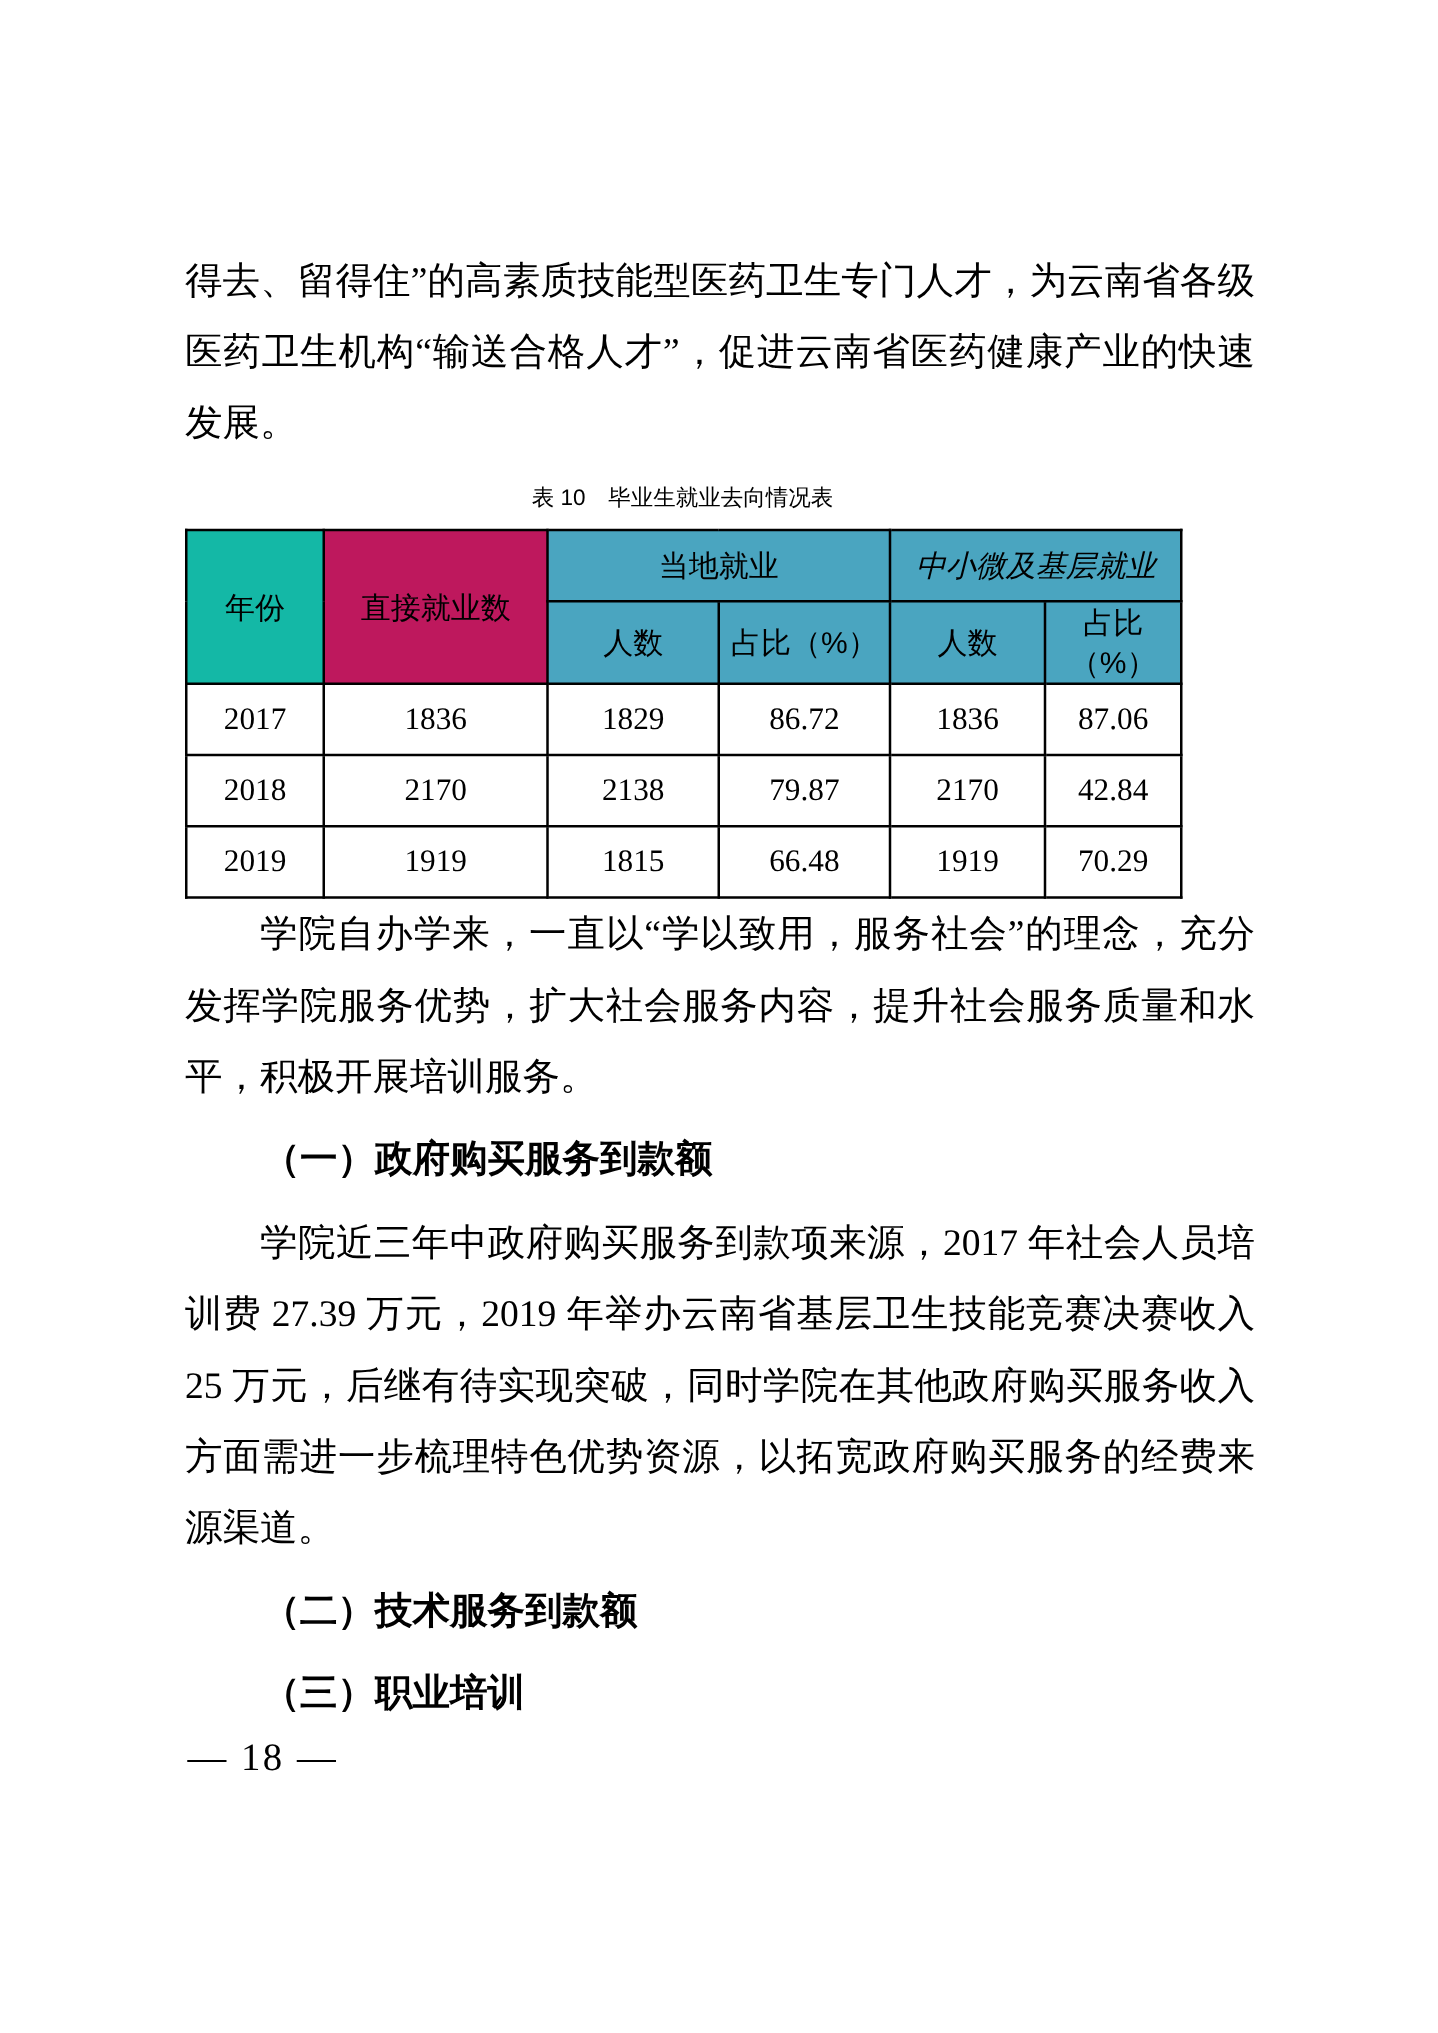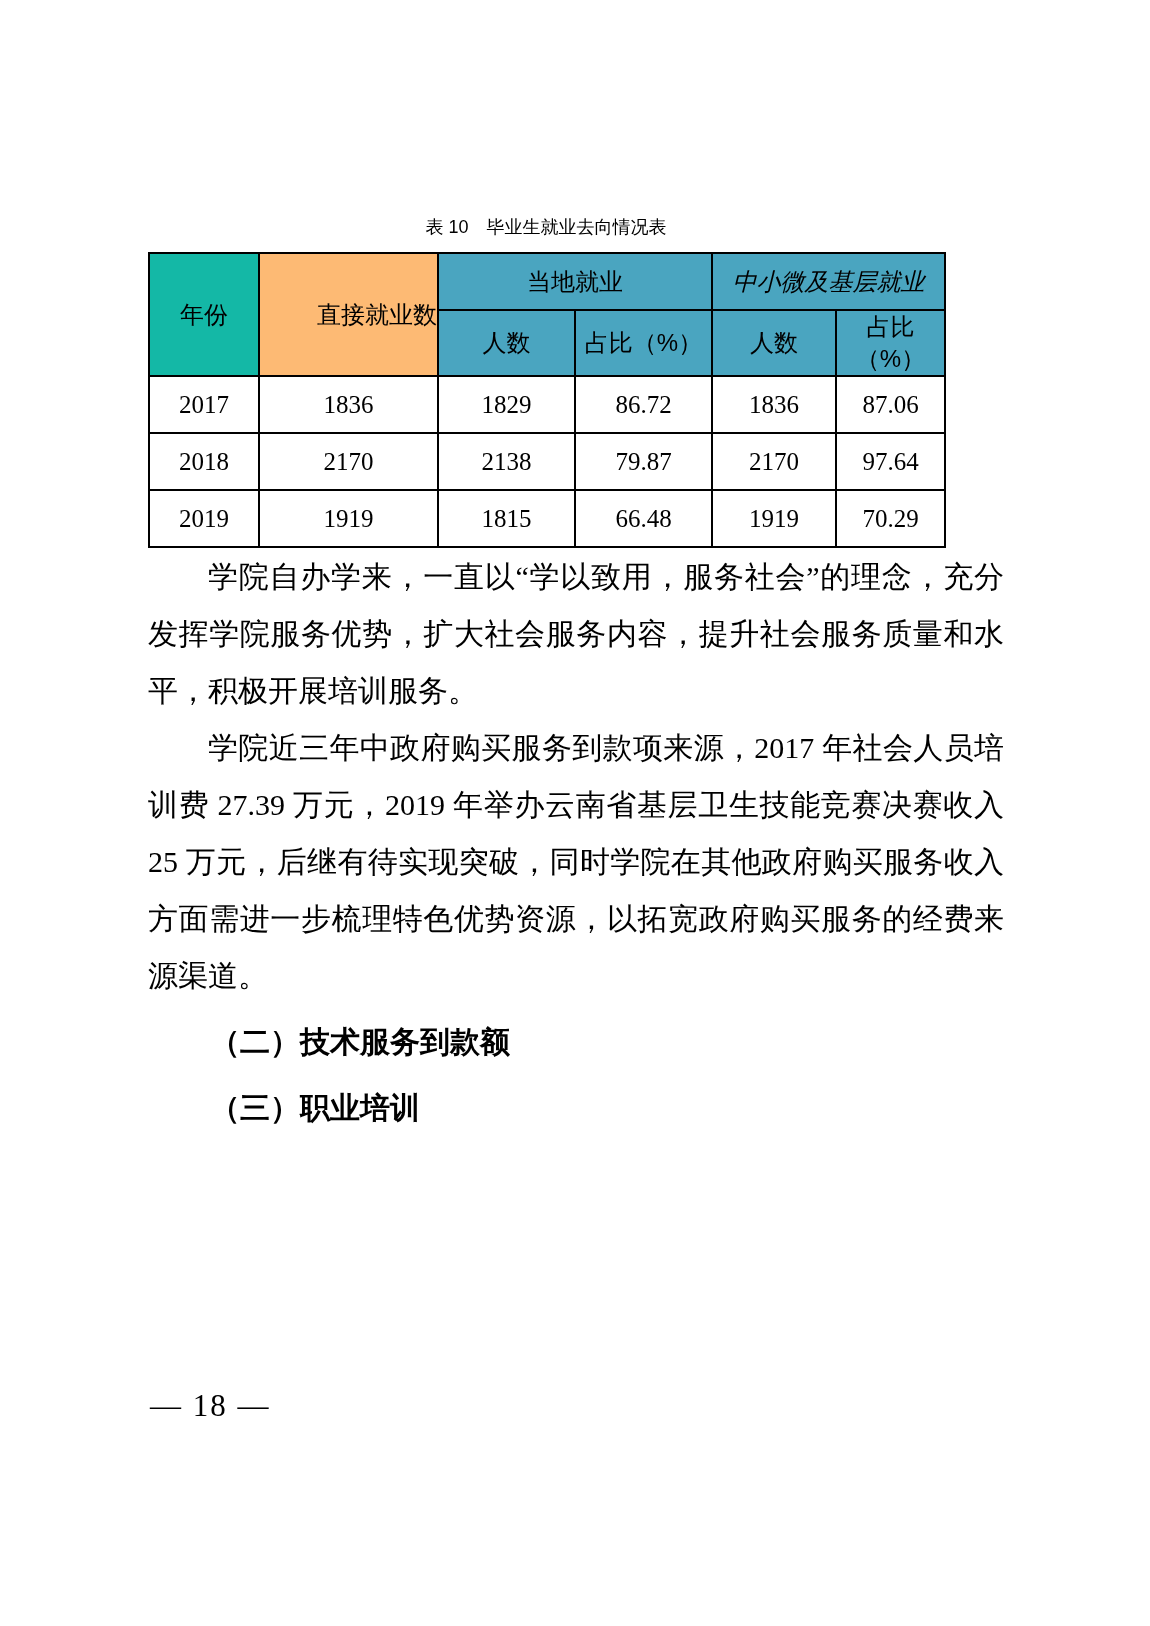--- a/index.html
+++ b/index.html
@@ -83,36 +83,37 @@
     font-size: 31px;
     letter-spacing: 2px;
   }
 </style>
 </head>
 <body>
 
 <div class="page">
   <div class="content">
 
+    <p class="para">得去、留得住”的高素质技能型医药卫生专门人才，为云南省各级医药卫生机构“输送合格人才”，促进云南省医药健康产业的快速发展。</p>
 
     <div class="caption">表 10　毕业生就业去向情况表</div>
 
     <table class="emp">
       <colgroup>
         <col style="width:110px">
         <col style="width:179px">
         <col style="width:137px">
         <col style="width:137px">
         <col style="width:124px">
         <col style="width:109px">
       </colgroup>
       <thead>
         <tr class="hrow1">
           <th rowspan="2" style="background: #14b8a6;">年份</th>
-          <th rowspan="2" style="background: #fdba74; text-align: right;">直接就业数</th>
+          <th rowspan="2" style="background: #be185d;">直接就业数</th>
           <th colspan="2" style="background: rgb(74, 165, 192); text-align: center;">当地就业</th>
           <th colspan="2" style="background: rgb(74, 165, 192); font-style: italic;">中小微及基层就业</th>
         </tr>
         <tr class="hrow2">
           <th style="background: rgb(74, 165, 192);">人数</th>
           <th style="background: rgb(74, 165, 192);">占比（%）</th>
           <th style="background: rgb(74, 165, 192);">人数</th>
           <th style="background: rgb(74, 165, 192);">占比（%）</th>
         </tr>
       </thead>
@@ -124,36 +125,37 @@
           <td>86.72</td>
           <td>1836</td>
           <td>87.06</td>
         </tr>
         <tr>
           <td>2018</td>
           <td>2170</td>
           <td>2138</td>
           <td>79.87</td>
           <td>2170</td>
-          <td>97.64</td>
+          <td>42.84</td>
         </tr>
         <tr>
           <td>2019</td>
           <td>1919</td>
           <td>1815</td>
           <td>66.48</td>
           <td>1919</td>
           <td>70.29</td>
         </tr>
       </tbody>
     </table>
 
 
     <p class="para indent">学院自办学来，一直以“学以致用，服务社会”的理念，充分发挥学院服务优势，扩大社会服务内容，提升社会服务质量和水平，积极开展培训服务。</p>
 
+    <h3 class="sub">（一）政府购买服务到款额</h3>
 
     <p class="para indent">学院近三年中政府购买服务到款项来源，2017 年社会人员培训费 27.39 万元，2019 年举办云南省基层卫生技能竞赛决赛收入 25 万元，后继有待实现突破，同时学院在其他政府购买服务收入方面需进一步梳理特色优势资源，以拓宽政府购买服务的经费来源渠道。</p>
 
     <h3 class="sub">（二）技术服务到款额</h3>
 
 
     <h3 class="sub">（三）职业培训</h3>
 
   </div>
 

